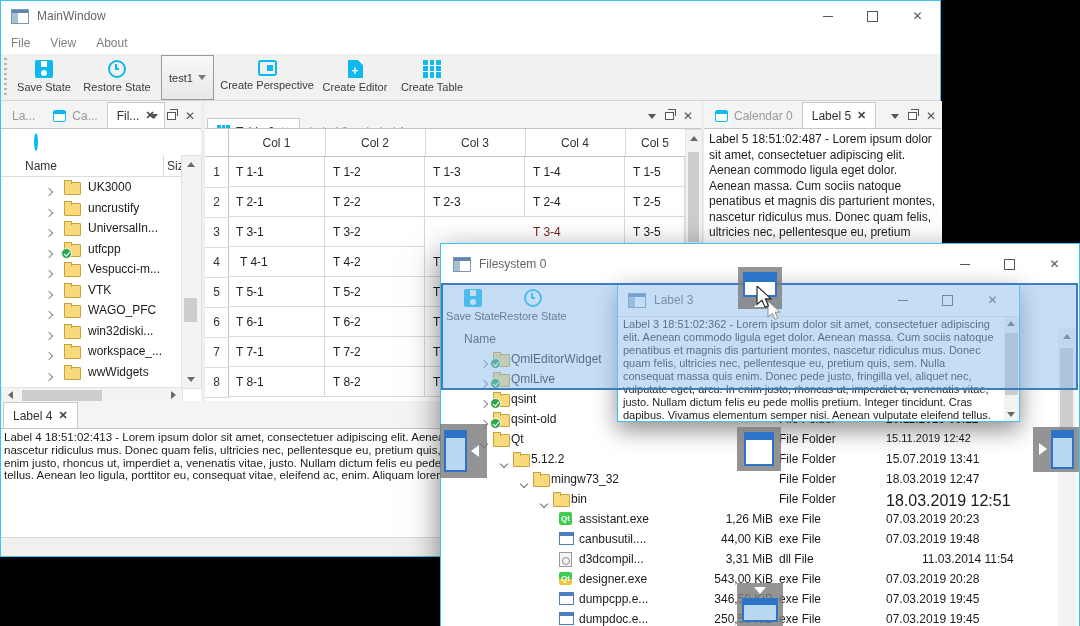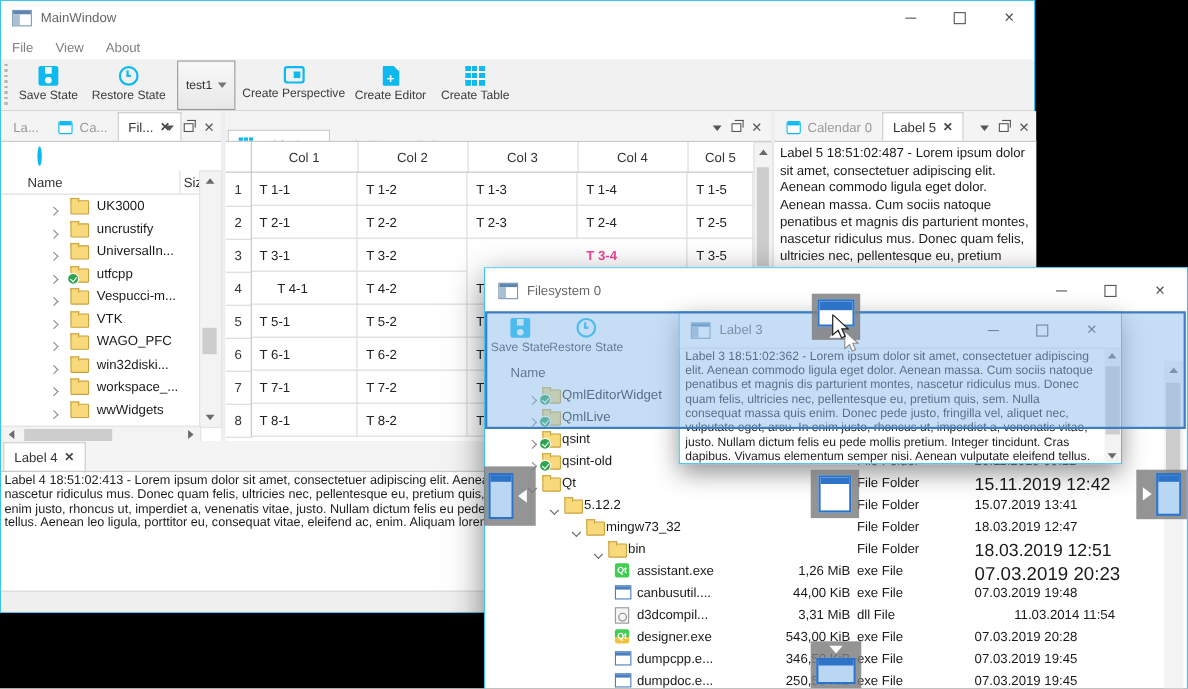--- a/index.html
+++ b/index.html
@@ -273,24 +273,24 @@
           <div style="position: absolute; left: 420px; top: 28px; width: 60px; height: 30px; border-right: 1px solid rgb(217, 217, 217); border-bottom: 1px solid rgb(217, 217, 217); display: flex; align-items: center; padding-left: 8px; box-sizing: border-box; color: rgb(34, 34, 34);">T 1-5</div>
           <div style="position: absolute; left: 0px; top: 58px; width: 23px; height: 30px; border-right: 1px solid rgb(196, 196, 196); border-bottom: 1px solid rgb(217, 217, 217); display: flex; align-items: center; justify-content: center; color: rgb(51, 51, 51);">2</div>
           <div style="position: absolute; left: 23px; top: 58px; width: 97px; height: 30px; border-right: 1px solid rgb(217, 217, 217); border-bottom: 1px solid rgb(217, 217, 217); display: flex; align-items: center; padding-left: 8px; box-sizing: border-box; color: rgb(34, 34, 34);">T 2-1</div>
           <div style="position: absolute; left: 120px; top: 58px; width: 100px; height: 30px; border-right: 1px solid rgb(217, 217, 217); border-bottom: 1px solid rgb(217, 217, 217); display: flex; align-items: center; padding-left: 8px; box-sizing: border-box; color: rgb(34, 34, 34);">T 2-2</div>
           <div style="position: absolute; left: 220px; top: 58px; width: 100px; height: 30px; border-right: 1px solid rgb(217, 217, 217); border-bottom: 1px solid rgb(217, 217, 217); display: flex; align-items: center; padding-left: 8px; box-sizing: border-box; color: rgb(34, 34, 34);">T 2-3</div>
           <div style="position: absolute; left: 320px; top: 58px; width: 100px; height: 30px; border-right: 1px solid rgb(217, 217, 217); border-bottom: 1px solid rgb(217, 217, 217); display: flex; align-items: center; padding-left: 8px; box-sizing: border-box; color: rgb(34, 34, 34);">T 2-4</div>
           <div style="position: absolute; left: 420px; top: 58px; width: 60px; height: 30px; border-right: 1px solid rgb(217, 217, 217); border-bottom: 1px solid rgb(217, 217, 217); display: flex; align-items: center; padding-left: 8px; box-sizing: border-box; color: rgb(34, 34, 34);">T 2-5</div>
           <div style="position: absolute; left: 0px; top: 88px; width: 23px; height: 30px; border-right: 1px solid rgb(196, 196, 196); border-bottom: 1px solid rgb(217, 217, 217); display: flex; align-items: center; justify-content: center; color: rgb(51, 51, 51);">3</div>
           <div style="position: absolute; left: 23px; top: 88px; width: 97px; height: 30px; border-right: 1px solid rgb(217, 217, 217); border-bottom: 1px solid rgb(217, 217, 217); display: flex; align-items: center; padding-left: 8px; box-sizing: border-box; color: rgb(34, 34, 34);">T 3-1</div>
           <div style="position: absolute; left: 120px; top: 88px; width: 100px; height: 30px; border-right: 1px solid rgb(217, 217, 217); border-bottom: 1px solid rgb(217, 217, 217); display: flex; align-items: center; padding-left: 8px; box-sizing: border-box; color: rgb(34, 34, 34);">T 3-2</div>
-          <div style="position: absolute; left: 320px; top: 88px; width: 100px; height: 30px; border-right: 1px solid rgb(217, 217, 217); border-bottom: 1px solid rgb(217, 217, 217); display: flex; align-items: center; padding-left: 8px; box-sizing: border-box; color: #ec4899; font-weight: bold;">T 3-4</div>
+          <div style="position: absolute; left: 320px; top: 88px; width: 100px; height: 30px; border-right: 1px solid rgb(217, 217, 217); border-bottom: 1px solid rgb(217, 217, 217); display: flex; align-items: center; padding-left: 8px; box-sizing: border-box; color: #7f1d1d;">T 3-4</div>
           <div style="position: absolute; left: 420px; top: 88px; width: 60px; height: 30px; border-right: 1px solid rgb(217, 217, 217); border-bottom: 1px solid rgb(217, 217, 217); display: flex; align-items: center; padding-left: 8px; box-sizing: border-box; color: rgb(34, 34, 34);">T 3-5</div>
           <div style="position: absolute; left: 0px; top: 118px; width: 23px; height: 30px; border-right: 1px solid rgb(196, 196, 196); border-bottom: 1px solid rgb(217, 217, 217); display: flex; align-items: center; justify-content: center; color: rgb(51, 51, 51);">4</div>
-          <div style="position: absolute; left: 23px; top: 118px; width: 97px; height: 30px; border-right: 1px solid rgb(217, 217, 217); border-bottom: 1px solid rgb(217, 217, 217); display: flex; align-items: center; padding-left: 24px; box-sizing: border-box; color: rgb(34, 34, 34);">T 4-1</div>
+          <div style="position: absolute; left: 23px; top: 118px; width: 97px; height: 30px; border-right: 1px solid rgb(217, 217, 217); border-bottom: 1px solid rgb(217, 217, 217); display: flex; align-items: center; padding-left: 12px; box-sizing: border-box; color: rgb(34, 34, 34);">T 4-1</div>
           <div style="position: absolute; left: 120px; top: 118px; width: 100px; height: 30px; border-right: 1px solid rgb(217, 217, 217); border-bottom: 1px solid rgb(217, 217, 217); display: flex; align-items: center; padding-left: 8px; box-sizing: border-box; color: rgb(34, 34, 34);">T 4-2</div>
           <div style="position: absolute; left: 220px; top: 118px; width: 100px; height: 30px; border-right: 1px solid rgb(217, 217, 217); border-bottom: 1px solid rgb(217, 217, 217); display: flex; align-items: center; padding-left: 8px; box-sizing: border-box; color: rgb(34, 34, 34);">T 4-3</div>
           <div style="position: absolute; left: 320px; top: 118px; width: 100px; height: 30px; border-right: 1px solid rgb(217, 217, 217); border-bottom: 1px solid rgb(217, 217, 217); display: flex; align-items: center; padding-left: 8px; box-sizing: border-box; color: rgb(34, 34, 34);">T 4-4</div>
           <div style="position: absolute; left: 420px; top: 118px; width: 60px; height: 30px; border-right: 1px solid rgb(217, 217, 217); border-bottom: 1px solid rgb(217, 217, 217); display: flex; align-items: center; padding-left: 8px; box-sizing: border-box; color: rgb(34, 34, 34);">T 4-5</div>
           <div style="position: absolute; left: 0px; top: 148px; width: 23px; height: 30px; border-right: 1px solid rgb(196, 196, 196); border-bottom: 1px solid rgb(217, 217, 217); display: flex; align-items: center; justify-content: center; color: rgb(51, 51, 51);">5</div>
           <div style="position: absolute; left: 23px; top: 148px; width: 97px; height: 30px; border-right: 1px solid rgb(217, 217, 217); border-bottom: 1px solid rgb(217, 217, 217); display: flex; align-items: center; padding-left: 8px; box-sizing: border-box; color: rgb(34, 34, 34);">T 5-1</div>
           <div style="position: absolute; left: 120px; top: 148px; width: 100px; height: 30px; border-right: 1px solid rgb(217, 217, 217); border-bottom: 1px solid rgb(217, 217, 217); display: flex; align-items: center; padding-left: 8px; box-sizing: border-box; color: rgb(34, 34, 34);">T 5-2</div>
           <div style="position: absolute; left: 220px; top: 148px; width: 100px; height: 30px; border-right: 1px solid rgb(217, 217, 217); border-bottom: 1px solid rgb(217, 217, 217); display: flex; align-items: center; padding-left: 8px; box-sizing: border-box; color: rgb(34, 34, 34);">T 5-3</div>
           <div style="position: absolute; left: 320px; top: 148px; width: 100px; height: 30px; border-right: 1px solid rgb(217, 217, 217); border-bottom: 1px solid rgb(217, 217, 217); display: flex; align-items: center; padding-left: 8px; box-sizing: border-box; color: rgb(34, 34, 34);">T 5-4</div>
           <div style="position: absolute; left: 420px; top: 148px; width: 60px; height: 30px; border-right: 1px solid rgb(217, 217, 217); border-bottom: 1px solid rgb(217, 217, 217); display: flex; align-items: center; padding-left: 8px; box-sizing: border-box; color: rgb(34, 34, 34);">T 5-5</div>
@@ -414,21 +414,21 @@
           </div>
           <div class="nm" style="position: absolute; left: 70px; top: 3px;">qsint-old</div>
           <div style="position: absolute; left: 338px; top: 3px; font-size: 12px; color: rgb(26, 26, 26); white-space: nowrap;">File Folder</div>
           <div style="position: absolute; left: 445px; top: 3px; font-size: 12px; color: rgb(26, 26, 26); white-space: nowrap;">20.11.2019 09:22</div>
         </div>
         <div class="trow" style="top: 185px; width: 616px;">
           <div style="position: absolute; left: 40px; top: 7px;"><span class="chev-d"></span></div>
           <div class="ico-folder" style="position: absolute; left: 52px; top: 5px;"></div>
           <div class="nm" style="position: absolute; left: 70px; top: 3px;">Qt</div>
           <div style="position: absolute; left: 338px; top: 3px; font-size: 12px; color: rgb(26, 26, 26); white-space: nowrap;">File Folder</div>
-          <div style="position: absolute; left: 445px; top: 3px; font-size: 16px; color: rgb(26, 26, 26); white-space: nowrap;">15.11.2019 12:42</div>
+          <div style="position: absolute; left: 445px; top: 3px; font-size: 11px; color: rgb(26, 26, 26); white-space: nowrap;">15.11.2019 12:42</div>
         </div>
         <div class="trow" style="top: 205px; width: 616px;">
           <div style="position: absolute; left: 60px; top: 7px;"><span class="chev-d"></span></div>
           <div class="ico-folder" style="position: absolute; left: 72px; top: 5px;"></div>
           <div class="nm" style="position: absolute; left: 90px; top: 3px;">5.12.2</div>
           <div style="position: absolute; left: 338px; top: 3px; font-size: 12px; color: rgb(26, 26, 26); white-space: nowrap;">File Folder</div>
           <div style="position: absolute; left: 445px; top: 3px; font-size: 12px; color: rgb(26, 26, 26); white-space: nowrap;">15.07.2019 13:41</div>
         </div>
         <div class="trow" style="top: 225px; width: 616px;">
           <div style="position: absolute; left: 80px; top: 7px;"><span class="chev-d"></span></div>
@@ -442,21 +442,21 @@
           <div class="ico-folder" style="position: absolute; left: 112px; top: 5px;"></div>
           <div class="nm" style="position: absolute; left: 130px; top: 3px;">bin</div>
           <div style="position: absolute; left: 338px; top: 3px; font-size: 12px; color: rgb(26, 26, 26); white-space: nowrap;">File Folder</div>
           <div style="position: absolute; left: 445px; top: 3px; font-size: 16px; color: rgb(26, 26, 26); white-space: nowrap;">18.03.2019 12:51</div>
         </div>
         <div class="trow" style="top: 265px; width: 616px;">
           <div class="ico-qt" style="position: absolute; left: 118px; top: 3px;">Qt</div>
           <div class="nm" style="position: absolute; left: 138px; top: 3px;">assistant.exe</div>
           <div style="position: absolute; left: 212px; top: 3px; width: 120px; text-align: right; font-size: 12px; color: rgb(26, 26, 26);">1,26 MiB</div>
           <div style="position: absolute; left: 338px; top: 3px; font-size: 12px; color: rgb(26, 26, 26); white-space: nowrap;">exe File</div>
-          <div style="position: absolute; left: 445px; top: 3px; font-size: 17px; color: rgb(26, 26, 26); white-space: nowrap;">07.03.2019 20:23</div>
+          <div style="position: absolute; left: 445px; top: 3px; font-size: 12px; color: rgb(26, 26, 26); white-space: nowrap;">07.03.2019 20:23</div>
         </div>
         <div class="trow" style="top: 285px; width: 616px;">
           <div class="ico-app" style="position: absolute; left: 118px; top: 3px;"></div>
           <div class="nm" style="position: absolute; left: 138px; top: 3px;">canbusutil....</div>
           <div style="position: absolute; left: 212px; top: 3px; width: 120px; text-align: right; font-size: 12px; color: rgb(26, 26, 26);">44,00 KiB</div>
           <div style="position: absolute; left: 338px; top: 3px; font-size: 12px; color: rgb(26, 26, 26); white-space: nowrap;">exe File</div>
           <div style="position: absolute; left: 445px; top: 3px; font-size: 12px; color: rgb(26, 26, 26); white-space: nowrap;">07.03.2019 19:48</div>
         </div>
         <div class="trow" style="top: 305px; width: 616px;">
           <div class="ico-doc" style="position: absolute; left: 118px; top: 3px;"></div>

